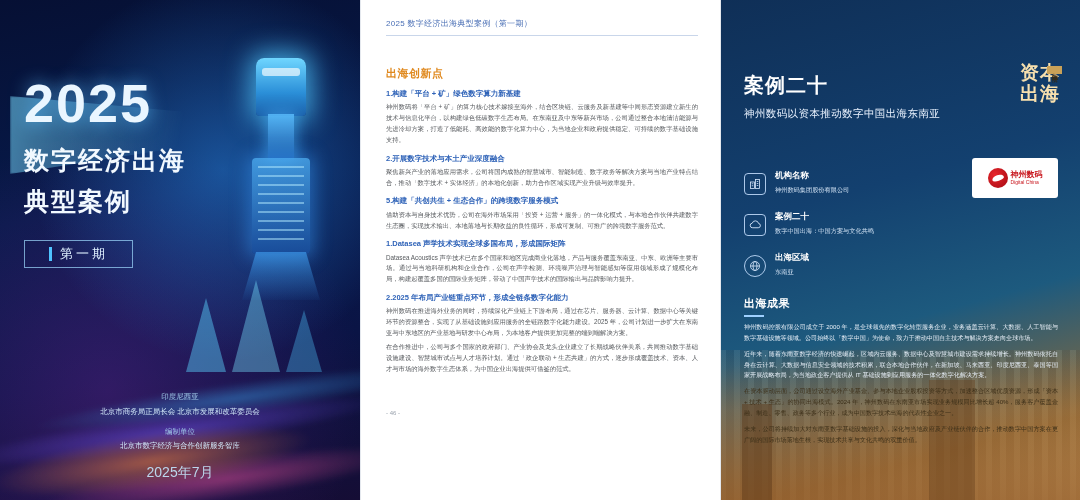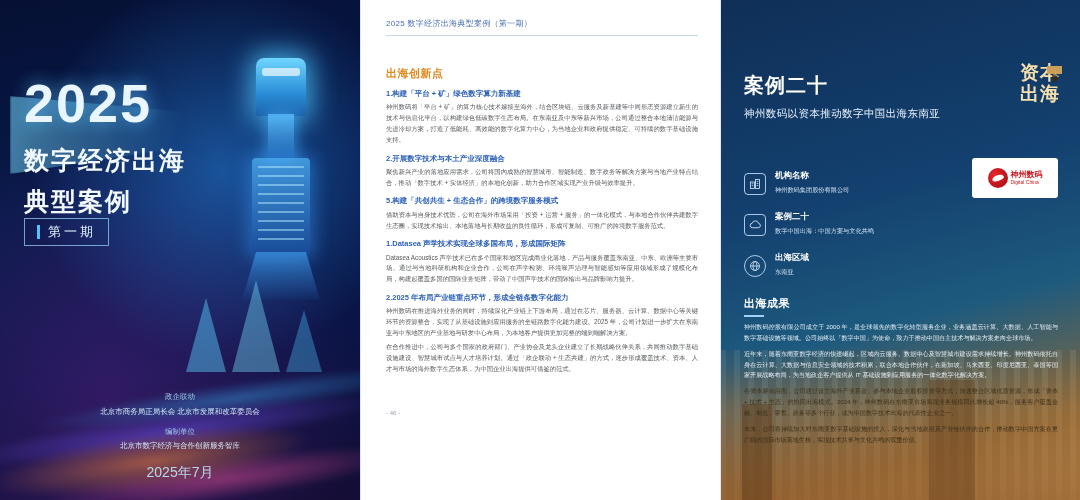--- a/index.html
+++ b/index.html
@@ -135,24 +135,25 @@
     color: #f2f9ff;
   }
   .cover-title2 {
     margin-top: 8px;
     font-size: 25px;
     font-weight: 700;
     letter-spacing: 2px;
     color: #f2f9ff;
   }
   .cover-issue {
+    margin-top: 22px;
     display: inline-flex;
     align-items: center;
     border: 1px solid rgba(160,220,255,.7);
-    padding: 4px 12px;
+    padding: 4px 24px;
     font-size: 13px;
     letter-spacing: 3px;
     color: #dff0ff;
     font-family: Liberation Mono, monospace;
   }
   .cover-issue:before {
     content: "";
     display: inline-block;
     width: 3px; height: 14px;
     background: #4fc3ff;
@@ -401,21 +402,21 @@
     <div class="streaks"></div>
 
     <div class="cover-text">
       <div class="cover-year">2025</div>
       <div class="cover-title1">数字经济出海</div>
       <div class="cover-title2">典型案例</div>
       <div class="cover-issue">第一期</div>
     </div>
 
     <div class="cover-footer">
-      <div class="lbl">政企联动</div>
+      <div class="lbl">印度尼西亚</div>
       <div>北京市商务局正局长会 北京市发展和改革委员会</div>
       <div class="lbl" style="margin-top:6px">编制单位</div>
       <div>北京市数字经济与合作创新服务智库</div>
       <div class="cover-date">2025年7月</div>
     </div>
   </div>
 
   <div class="textpage">
     <div class="tp-header">2025 数字经济出海典型案例（第一期）</div>
     <div class="tp-body">

